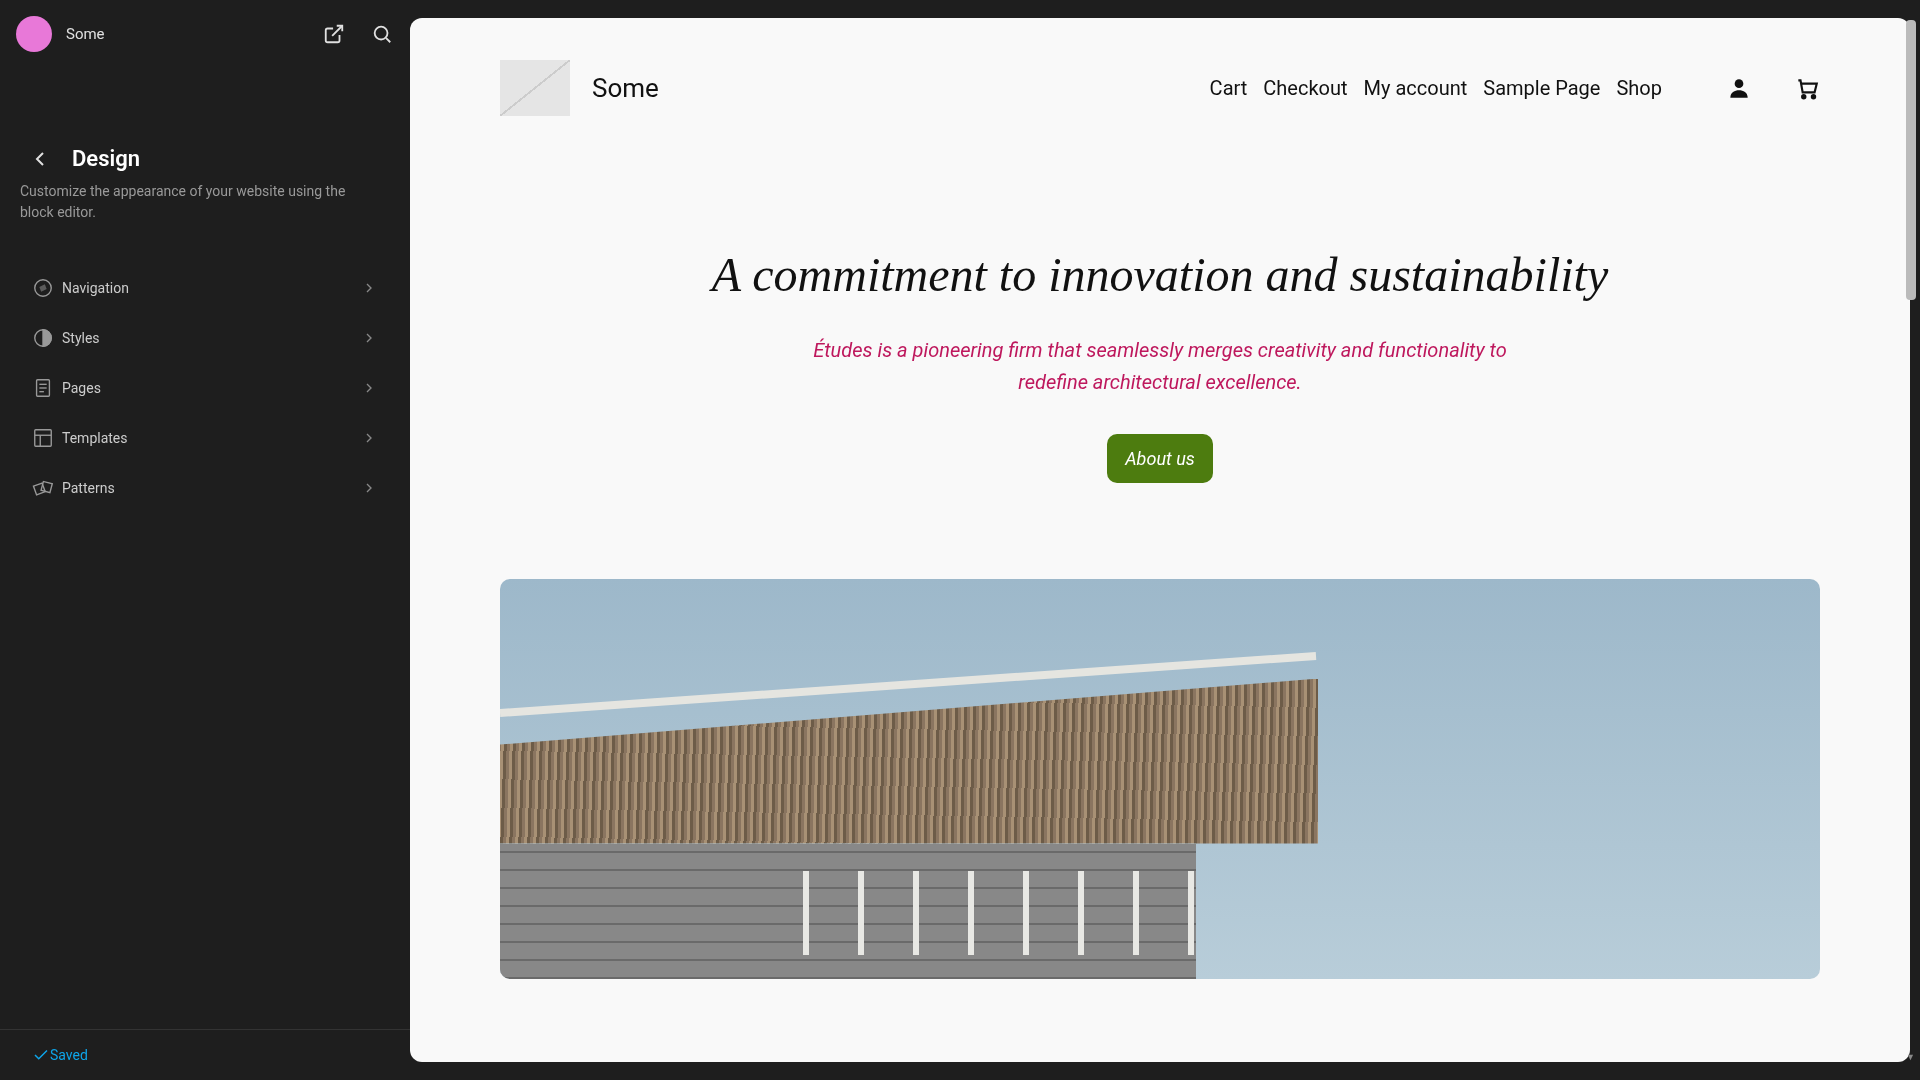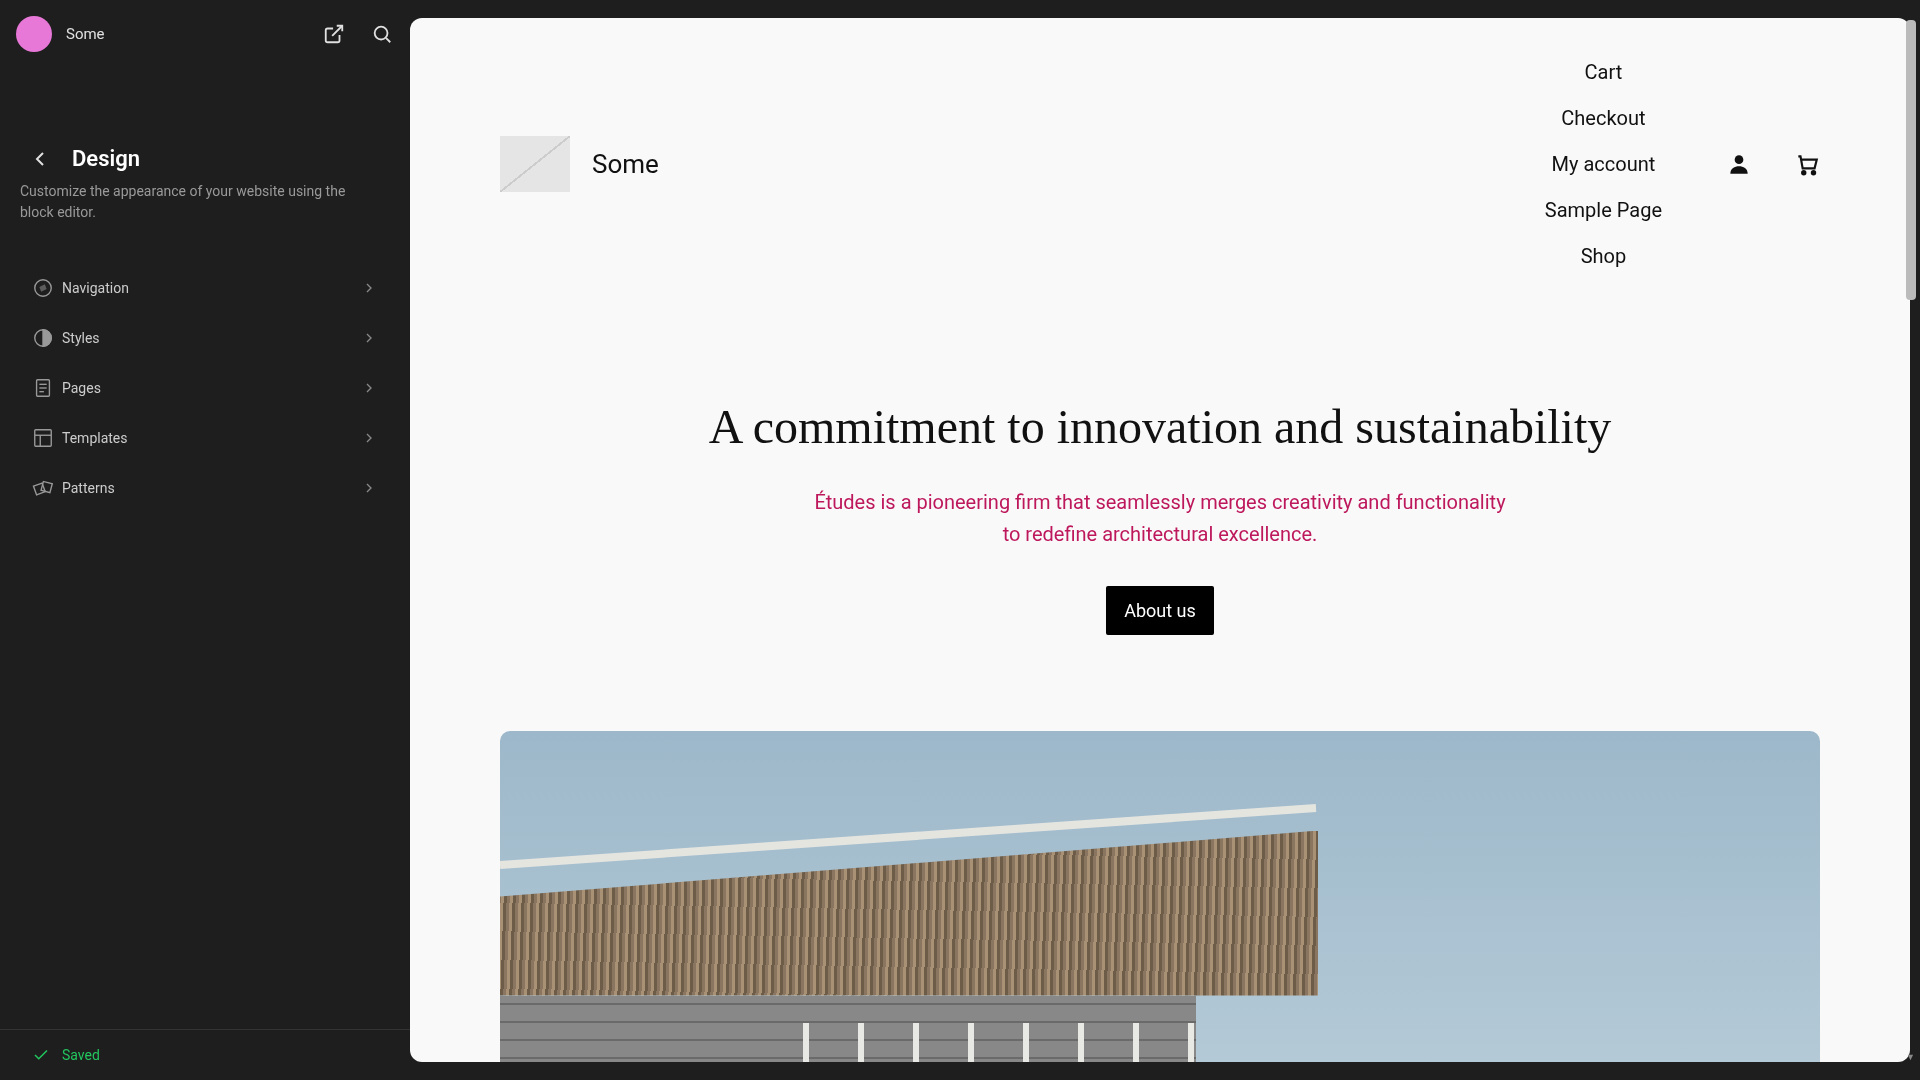--- a/index.html
+++ b/index.html
@@ -19,40 +19,40 @@
     .panel-desc { padding: 0 32px 40px 20px; color: #999; font-size: 14px; line-height: 1.5; }
     
     .menu-list { padding: 0 16px; }
     .menu-item { display: flex; align-items: center; padding: 14px 16px; cursor: pointer; border-radius: 4px; gap: 8px; }
     .menu-icon { width: 22px; height: 22px; display: flex; align-items: center; justify-content: center; color: #999; flex-shrink: 0; }
     .menu-icon svg { width: 22px; height: 22px; }
     .menu-label { flex: 1; font-size: 14px; color: #ccc; }
     .menu-chevron { color: #888; width: 18px; height: 18px; display: flex; align-items: center; justify-content: center; }
     .menu-chevron svg { width: 16px; height: 16px; }
     
-    .sidebar-footer { margin-top: auto; padding: 16px 32px; border-top: 1px solid #333; display: flex; align-items: center; gap: 12px; color: #22c55e; font-size: 14px; }
+    .sidebar-footer { margin-top: auto; padding: 16px 32px; border-top: 1px solid #333; display: flex; align-items: center; gap: 0; color: #0ea5e9; font-size: 14px; }
     .check-icon { width: 18px; height: 18px; }
     
     .preview { flex: 1; background: #1e1e1e; padding: 18px 10px 18px 0; position: relative; }
     .preview-frame { width: 100%; height: 100%; background: #f9f9f9; border-radius: 12px; overflow-y: auto; position: relative; }
     
     .site-header { display: flex; align-items: center; padding: 42px 90px 20px 90px; gap: 22px; }
     .site-logo { width: 70px; height: 56px; background: linear-gradient(to bottom right, #e5e5e5 49%, #ccc 49%, #ccc 51%, #e5e5e5 51%); }
     .site-title { font-size: 26px; font-weight: 400; color: #111; }
     .nav-spacer { flex: 1; }
-    .site-nav { display: flex; gap: 22px; align-items: center; flex-direction: column; }
+    .site-nav { display: flex; gap: 16px; align-items: center; }
     .nav-link { font-size: 20px; color: #111; cursor: pointer; }
     .header-action-icons { display: flex; gap: 42px; margin-left: 42px; }
     .action-icon { width: 26px; height: 26px; color: #111; cursor: pointer; }
     .action-icon svg { width: 26px; height: 26px; }
     
-    .hero { text-align: center; padding: 110px 90px 40px 90px; }
+    .hero { text-align: center; padding: 110px 90px 40px 90px; font-style: italic; }
     .hero-title { font-family: Georgia, 'Times New Roman', serif; font-size: 48px; font-weight: 400; color: #111; line-height: 1.2; margin-bottom: 30px; }
     .hero-subtitle { font-size: 20px; color: #be185d; line-height: 1.6; max-width: 700px; margin: 0 auto 36px auto; }
-    .hero-btn { display: inline-block; background: #000000; color: #fff; padding: 14px 18px; font-size: 18px; border-radius: 2px; cursor: pointer; }
+    .hero-btn { display: inline-block; background: #4d7c0f; color: #fff; padding: 14px 18px; font-size: 18px; border-radius: 10px; cursor: pointer; }
     
     .hero-image { margin: 56px 90px 0 90px; height: 400px; border-radius: 10px; overflow: hidden; position: relative; background: linear-gradient(to bottom, #9db8ca 0%, #b8cdd9 100%); }
     .building { position: absolute; left: 0; bottom: 0; width: 62%; height: 75%; }
     .roof { position: absolute; top: 0; left: 0; width: 100%; height: 55%; background: repeating-linear-gradient(92deg, #8a7560 0px, #8a7560 3px, #a89175 3px, #a89175 6px, #6d5c48 6px, #6d5c48 9px); clip-path: polygon(0% 100%, 0% 40%, 100% 0%, 100% 100%); }
     .roof-edge { position: absolute; top: 10%; left: 0; width: 100%; height: 8px; background: #e5e5e0; transform: rotate(-4deg); transform-origin: left center; }
     .facade { position: absolute; bottom: 0; left: 0; width: 85%; height: 45%; background: repeating-linear-gradient(0deg, #6a6a6a 0px, #6a6a6a 2px, #888 2px, #888 18px), repeating-linear-gradient(90deg, rgba(0,0,0,0.15) 0px, rgba(0,0,0,0.15) 1px, transparent 1px, transparent 40px); }
     .pillars { position: absolute; bottom: 8%; left: 37%; width: 48%; height: 28%; background: repeating-linear-gradient(90deg, #e8e8e4 0px, #e8e8e4 6px, transparent 6px, transparent 55px); }
     
     .scrollbar-track { position: absolute; right: 2px; top: 18px; bottom: 18px; width: 14px; }
     .scrollbar-thumb { position: absolute; top: 2px; right: 2px; width: 10px; height: 280px; background: #bbb; border-radius: 4px; }

